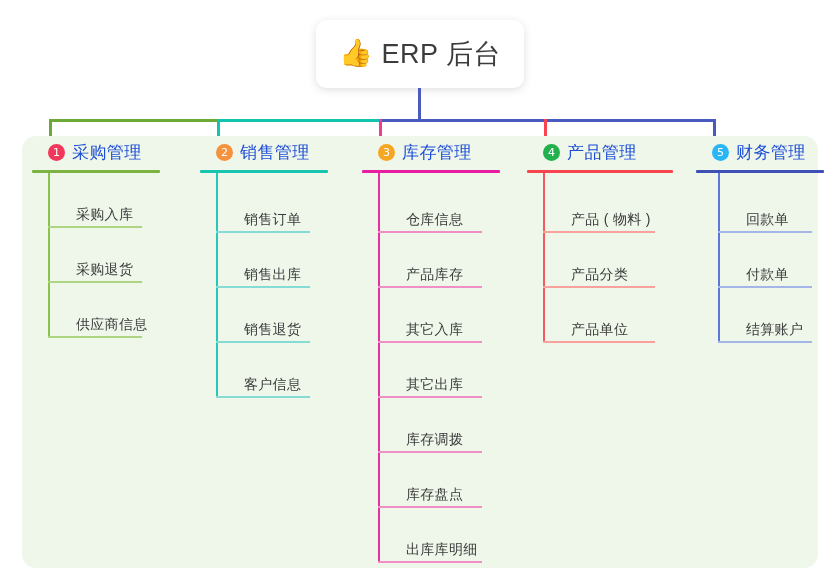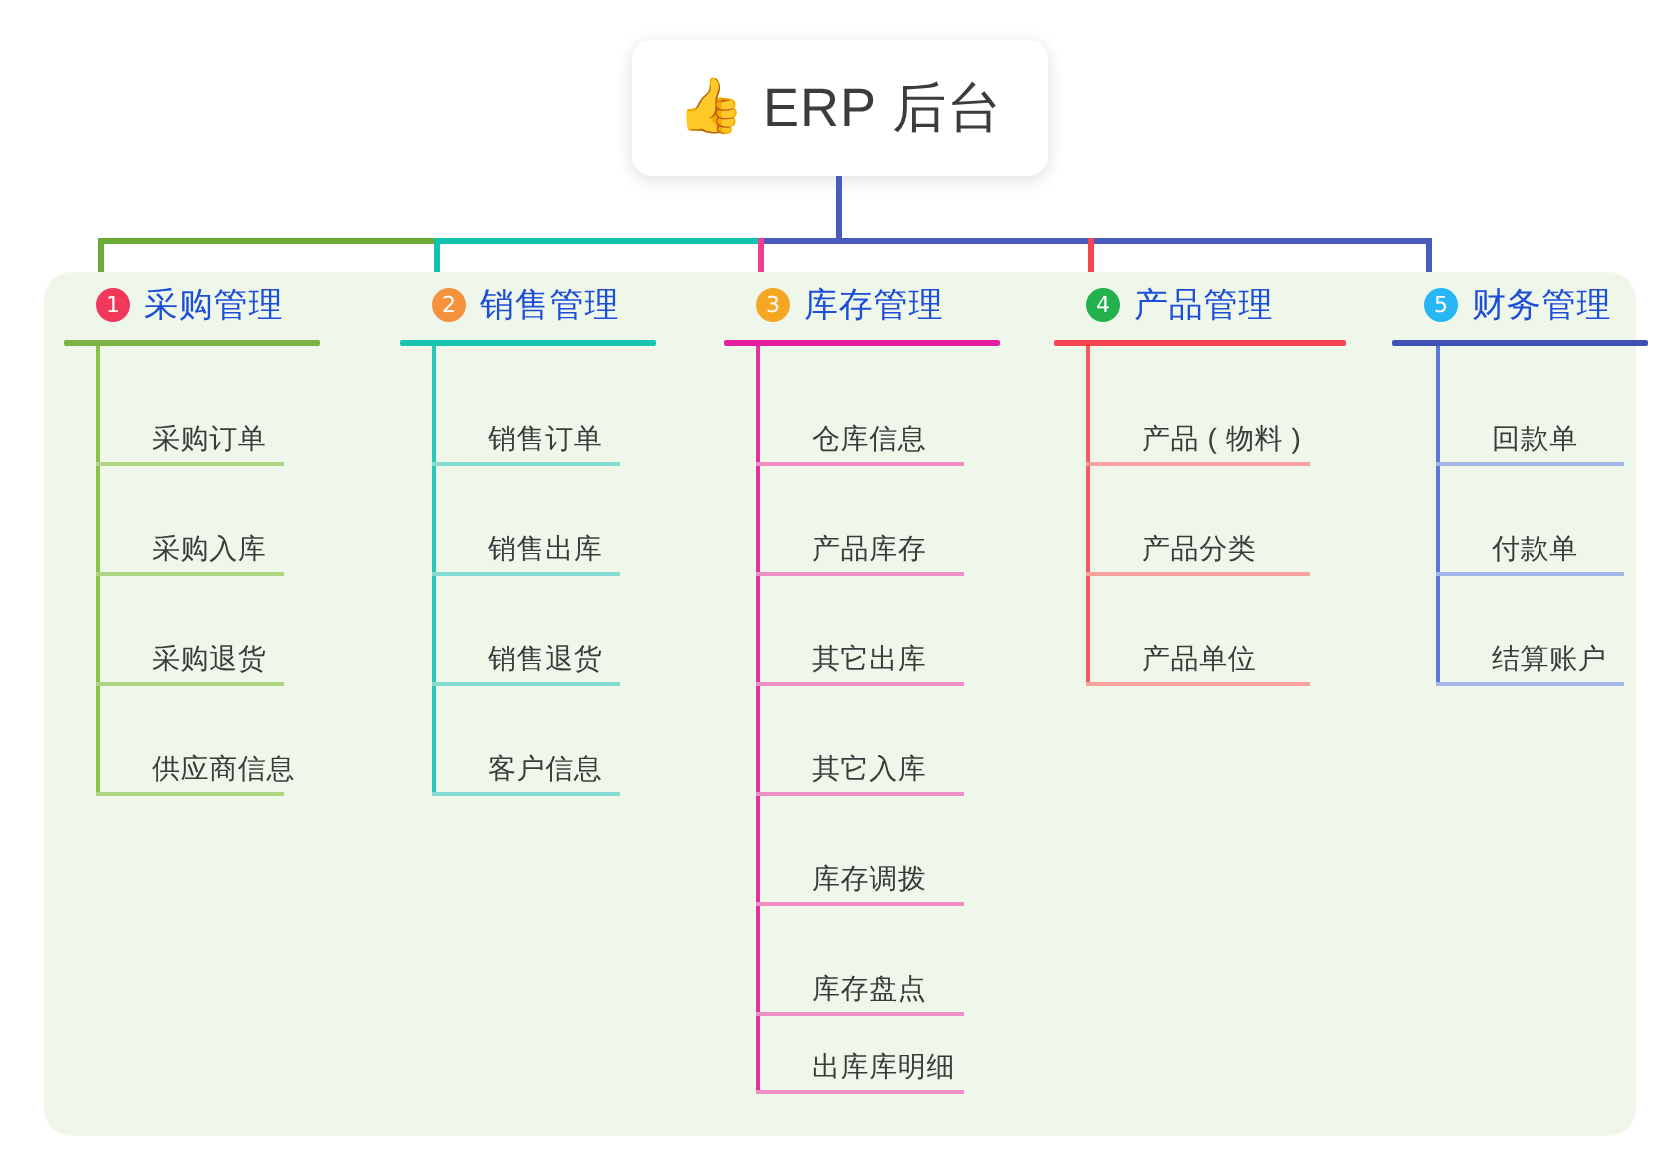--- a/index.html
+++ b/index.html
@@ -152,24 +152,20 @@
 
 <div id="columns">
     <div class="column" style="left: 32px; width: 150px;">
       <div class="col-head">
         <span class="badge" style="background: rgb(242, 56, 90);">1</span>
         <span class="col-title">采购管理</span>
       </div>
       <div class="col-rule" style="background: rgb(124, 179, 66); width: 128px;"></div>
       <div class="col-body" style="margin-left: 16px;">
         <div class="spine" style="background: rgb(139, 195, 74);"></div>
-        <div class="leaf" style="height: 60px;">
-          <span class="leaf-label">采购订单</span>
-          <div class="leaf-rule" style="background: rgb(174, 213, 129); width: 94px;"></div>
-        </div>
         <div class="leaf" style="height: 55px;">
           <span class="leaf-label">采购入库</span>
           <div class="leaf-rule" style="background: rgb(174, 213, 129); width: 94px;"></div>
         </div>
         <div class="leaf" style="height: 55px;">
           <span class="leaf-label">采购退货</span>
           <div class="leaf-rule" style="background: rgb(174, 213, 129); width: 94px;"></div>
         </div>
         <div class="leaf" style="height: 55px;">
           <span class="leaf-label">供应商信息</span>
@@ -213,36 +209,36 @@
         <div class="spine" style="background: rgb(229, 48, 158);"></div>
         <div class="leaf" style="height: 60px;">
           <span class="leaf-label">仓库信息</span>
           <div class="leaf-rule" style="background: rgb(239, 143, 197); width: 104px;"></div>
         </div>
         <div class="leaf" style="height: 55px;">
           <span class="leaf-label">产品库存</span>
           <div class="leaf-rule" style="background: rgb(239, 143, 197); width: 104px;"></div>
         </div>
         <div class="leaf" style="height: 55px;">
+          <span class="leaf-label">其它入库</span>
+          <div class="leaf-rule" style="background: rgb(239, 143, 197); width: 104px;"></div>
+        </div>
+        <div class="leaf" style="height: 55px;">
           <span class="leaf-label">其它出库</span>
           <div class="leaf-rule" style="background: rgb(239, 143, 197); width: 104px;"></div>
         </div>
         <div class="leaf" style="height: 55px;">
-          <span class="leaf-label">其它入库</span>
-          <div class="leaf-rule" style="background: rgb(239, 143, 197); width: 104px;"></div>
-        </div>
-        <div class="leaf" style="height: 55px;">
           <span class="leaf-label">库存调拨</span>
           <div class="leaf-rule" style="background: rgb(239, 143, 197); width: 104px;"></div>
         </div>
         <div class="leaf" style="height: 55px;">
           <span class="leaf-label">库存盘点</span>
           <div class="leaf-rule" style="background: rgb(239, 143, 197); width: 104px;"></div>
         </div>
-        <div class="leaf" style="height: 39px;">
+        <div class="leaf" style="height: 55px;">
           <span class="leaf-label">出库库明细</span>
           <div class="leaf-rule" style="background: rgb(239, 143, 197); width: 104px;"></div>
         </div>
       </div>
     </div>
     <div class="column" style="left: 527px; width: 160px;">
       <div class="col-head">
         <span class="badge" style="background: rgb(34, 177, 76);">4</span>
         <span class="col-title">产品管理</span>
       </div>

